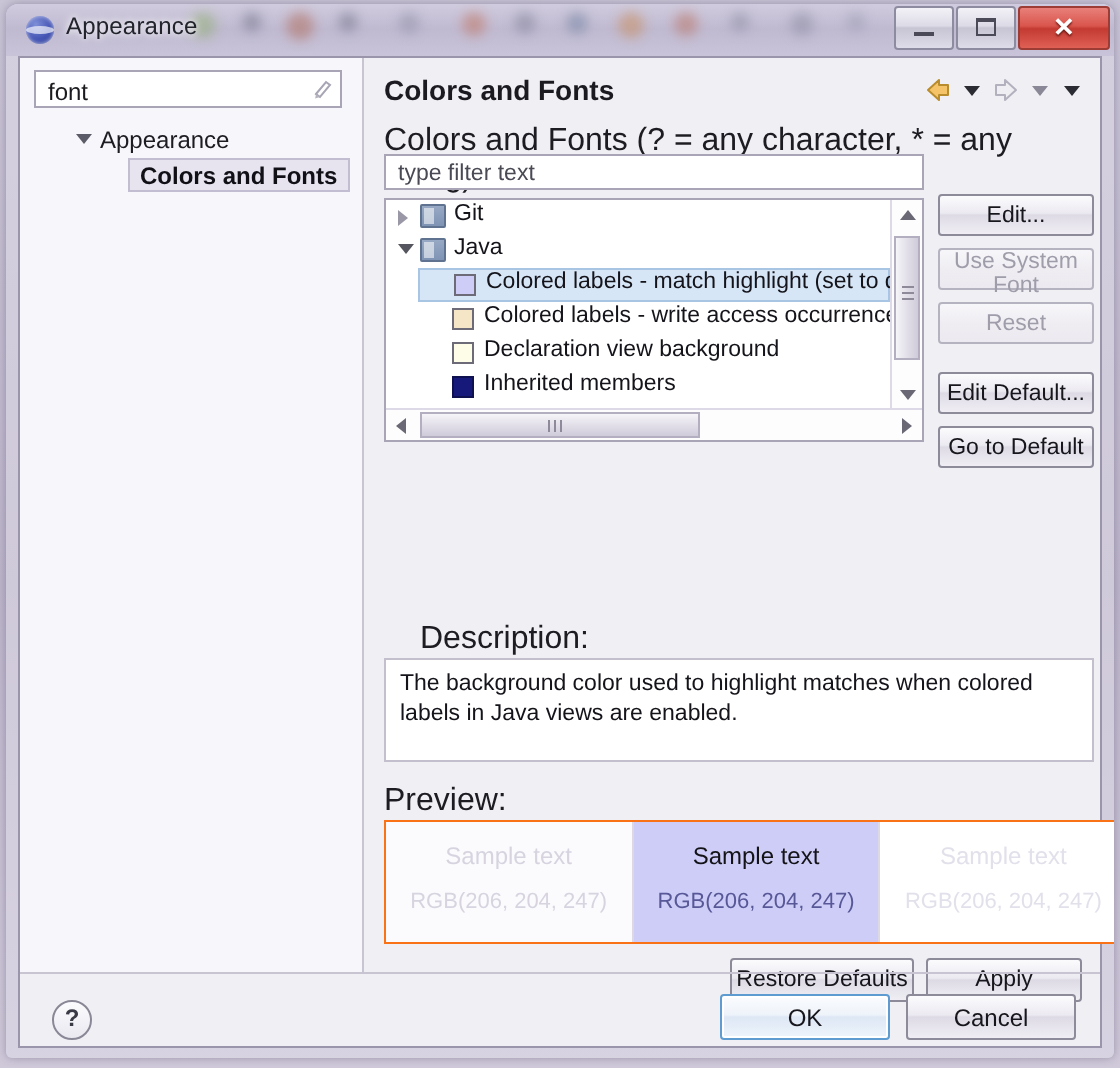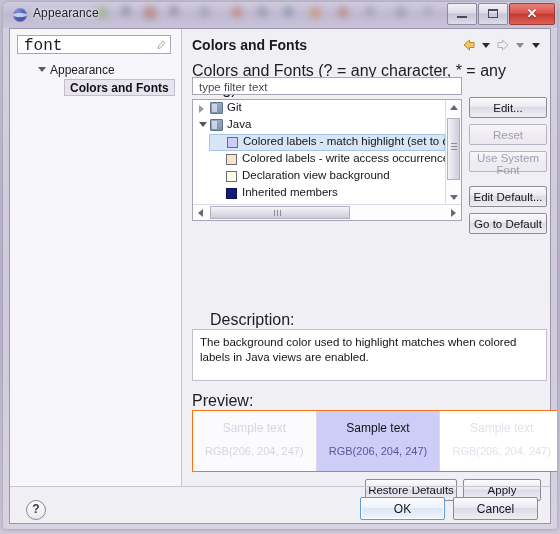--- a/index.html
+++ b/index.html
@@ -115,22 +115,22 @@
     position: absolute; left: 7px; top: 6px;
     width: 154px; height: 19px;
     border: 1px solid #a9a5b6;
     background: #ffffff;
     box-sizing: border-box;
   }
   .filter-box input {
     position: absolute; left: 4px; top: 1px;
     width: 128px; height: 15px;
     border: none; outline: none; background: transparent;
-    font-family: Liberation Mono, monospace;
-    font-size: 16px; color: #1b1b1f;
+    font-family: Liberation Sans, sans-serif;
+    font-size: 12px; color: #1b1b1f;
   }
   .filter-clear {
     position: absolute; right: 3px; top: 3px;
     width: 11px; height: 11px;
   }
   .filter-clear svg { display: block; }
 
   .navtree { position: absolute; left: 0; top: 32px; width: 171px; }
   .nav-row {
     position: relative;
@@ -591,22 +591,22 @@
 
           <div class="hsb">
             <span class="arrow-l"></span>
             <span class="thumb"></span>
             <span class="arrow-r"></span>
           </div>
         </div>
 
         <div class="btncol" style="top:68px;">
           <button class="btn">Edit...</button>
+          <button class="btn disabled">Use System Font</button>
           <button class="btn disabled">Reset</button>
-          <button class="btn disabled">Use System Font</button>
           <button class="btn gap">Edit Default...</button>
           <button class="btn">Go to Default</button>
         </div>
 
         <div class="section-label" style="left:28px; top:282px;">Description:</div>
         <div class="desc-box">The background color used to highlight matches when colored labels in Java views are enabled.</div>
 
         <div class="section-label" style="left:10px; top:363px;">Preview:</div>
         <div class="preview-box">
           <div class="prev-cell dim">

